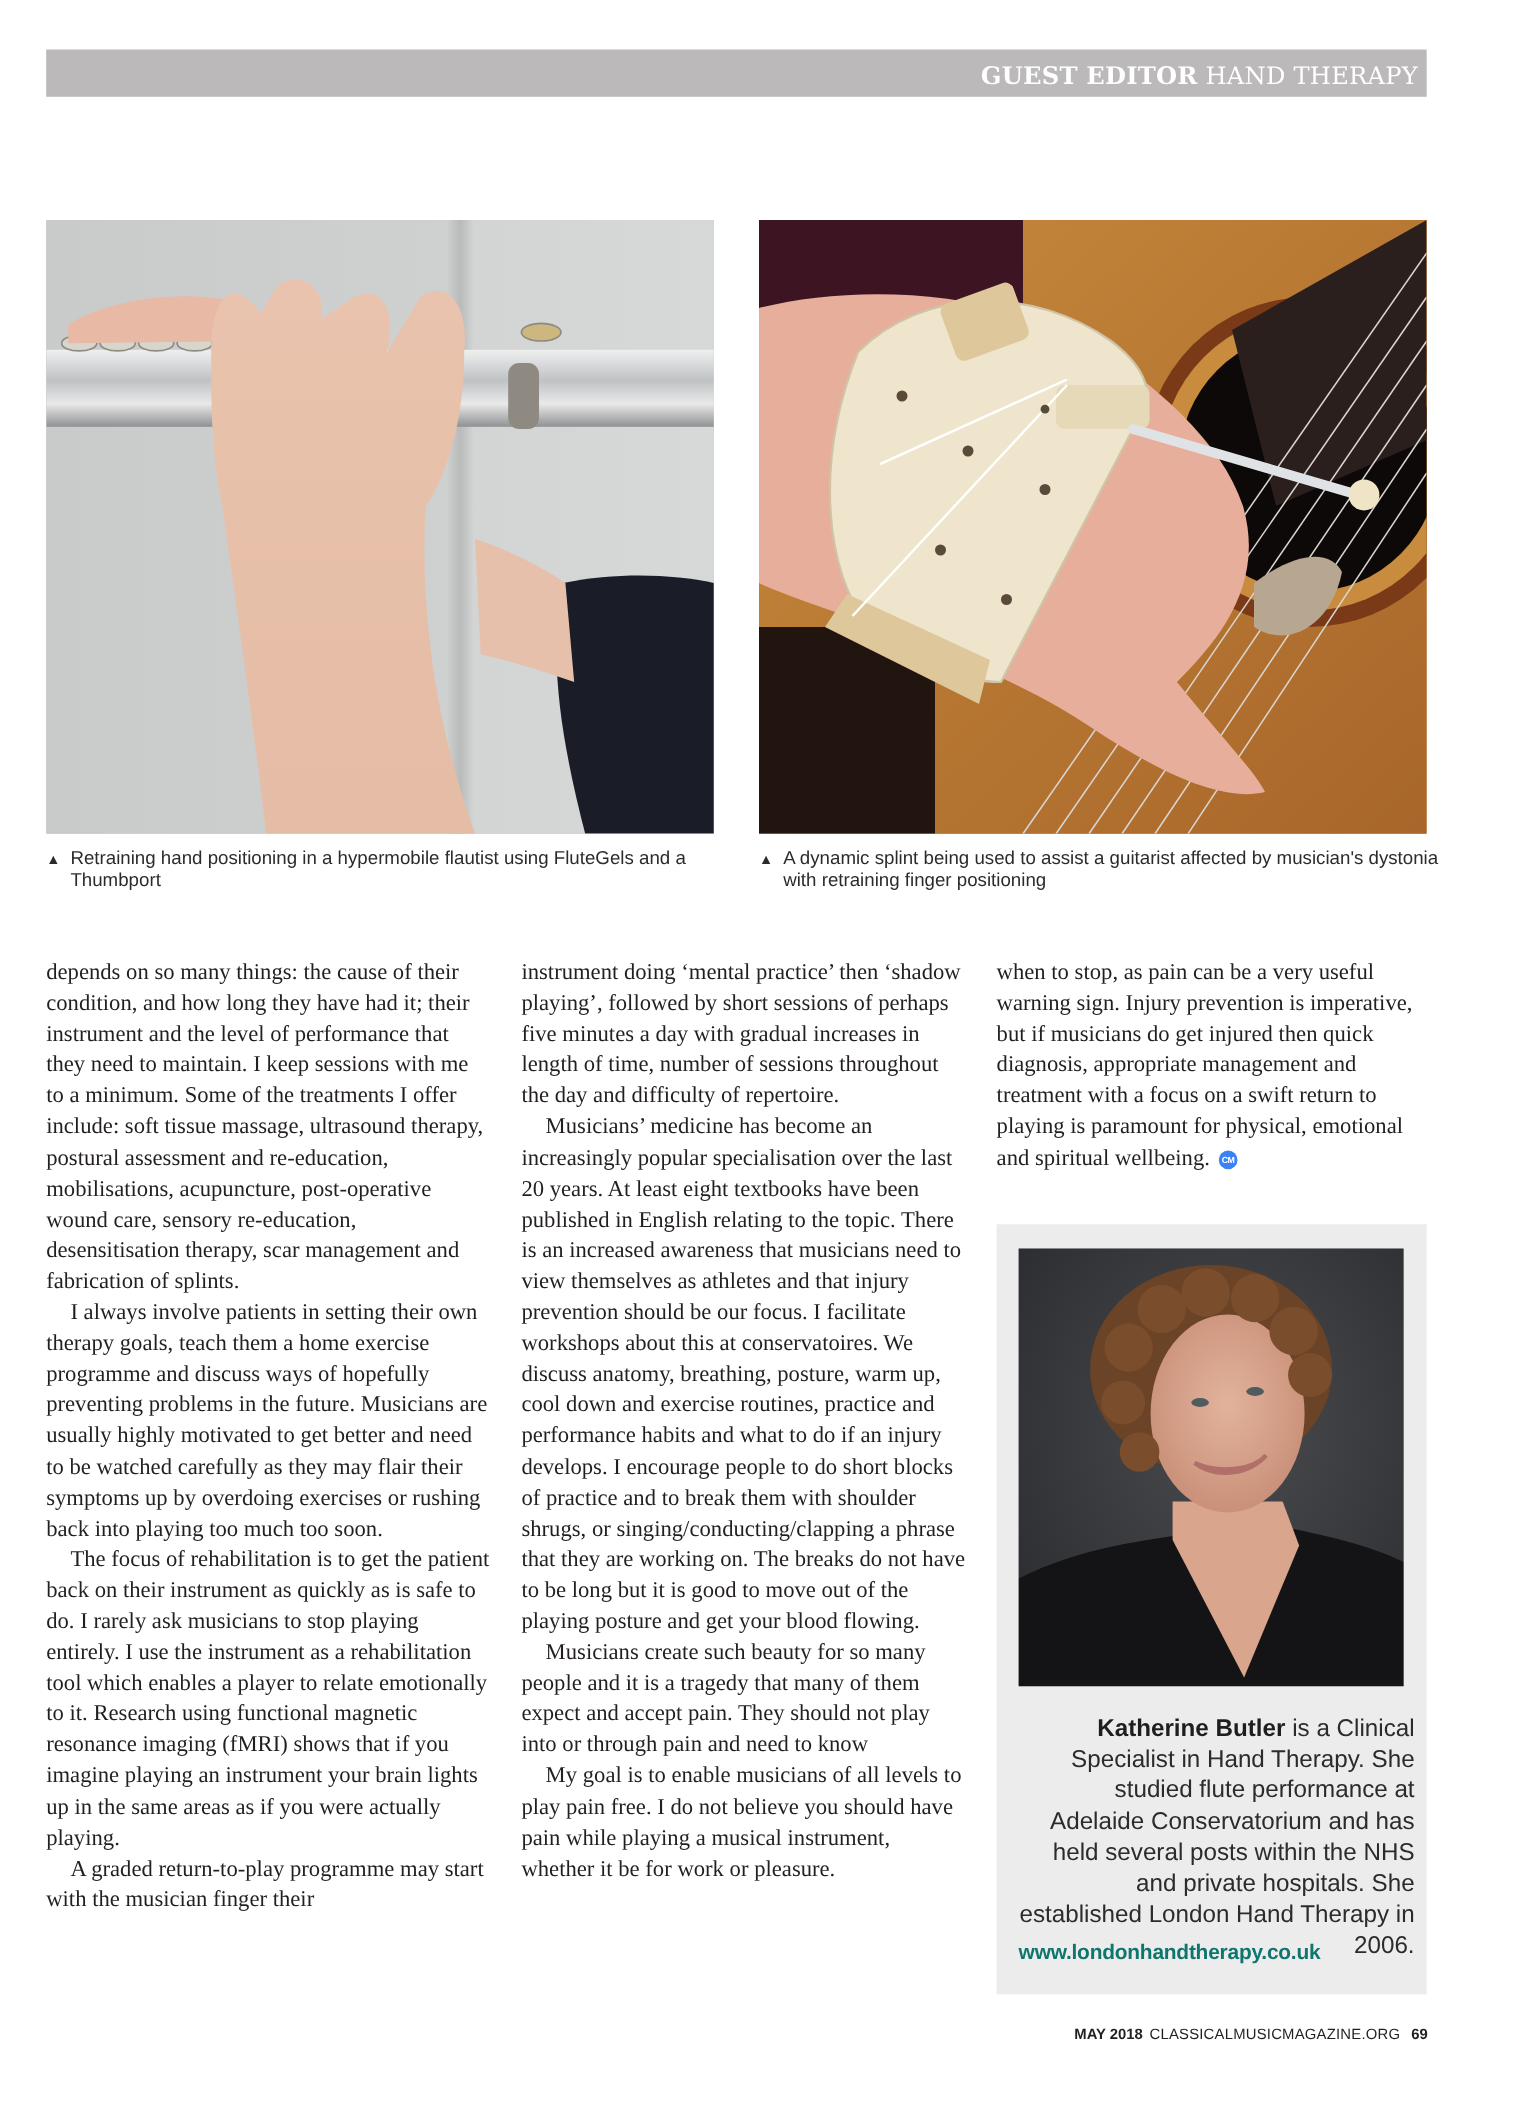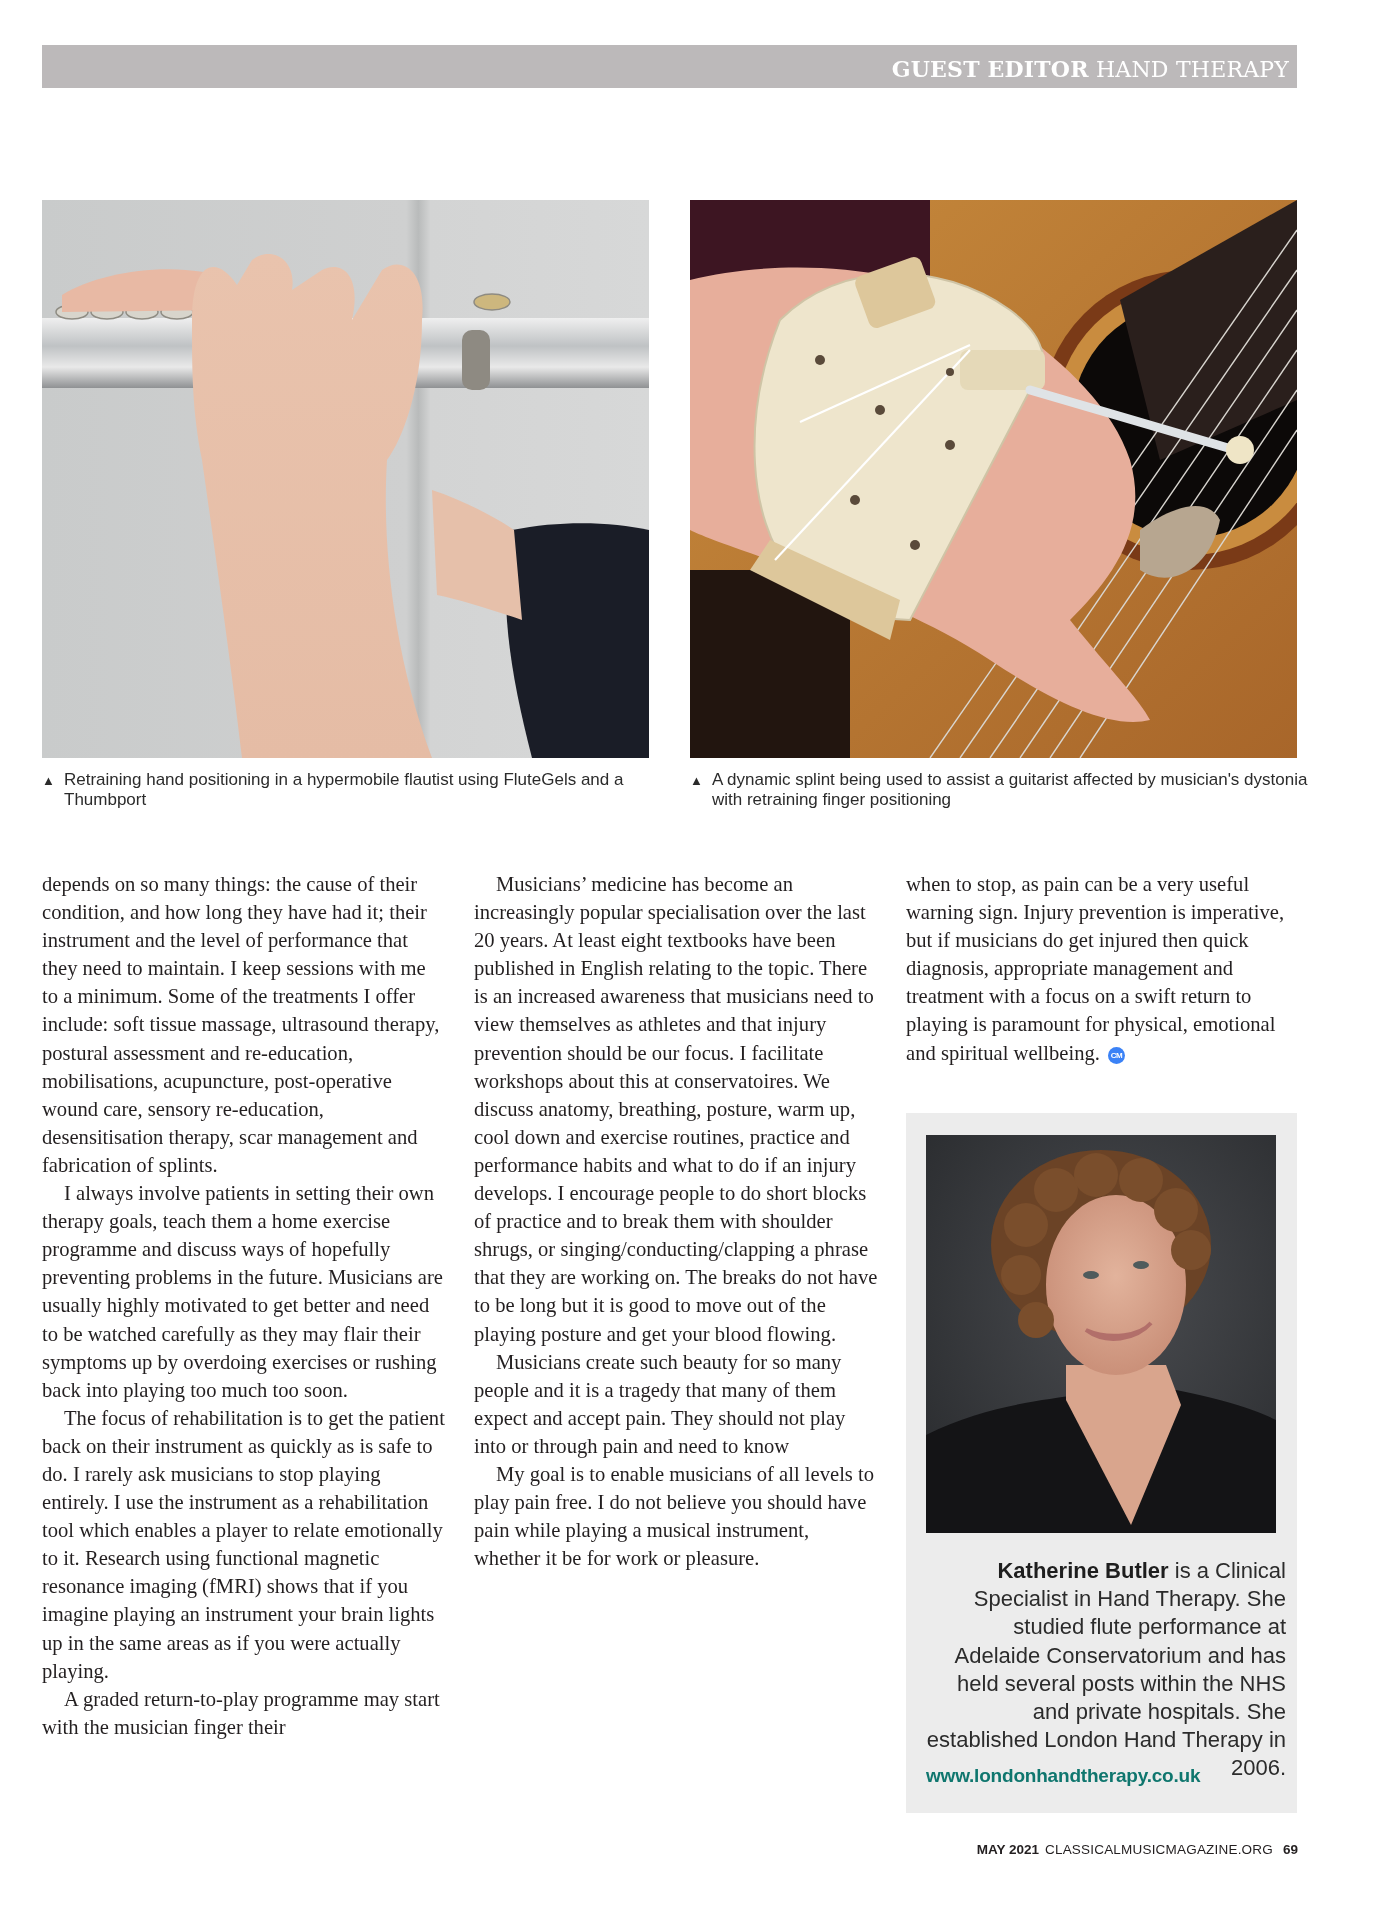--- a/index.html
+++ b/index.html
@@ -191,20 +191,21 @@
 </div>
 
 <div class="column col-1">
   <p class="first">depends on so many things: the cause of their condition, and how long they have had it; their instrument and the level of performance that they need to maintain. I keep sessions with me to a minimum. Some of the treatments I offer include: soft tissue massage, ultrasound therapy, postural assessment and re-education, mobilisations, acupuncture, post-operative wound care, sensory re-education, desensitisation therapy, scar management and fabrication of splints.</p>
   <p>I always involve patients in setting their own therapy goals, teach them a home exercise programme and discuss ways  of hopefully preventing problems in the future. Musicians are usually highly motivated to get better and need to be watched carefully as they may flair their symptoms up by overdoing exercises or rushing back into playing too much too soon.</p>
   <p>The focus of rehabilitation is to get the patient back on their instrument as quickly as is safe to do. I rarely ask musicians to stop playing entirely. I use the instrument as a rehabilitation tool which enables a player to relate emotionally to it. Research using functional magnetic resonance imaging (fMRI) shows that if you imagine playing an instrument your brain lights up in the same areas as if you were actually playing.</p>
   <p>A graded return-to-play programme may start with the musician finger their</p>
 </div>
 
 <div class="column col-2">
+  <p class="first">instrument doing ‘mental practice’ then ‘shadow playing’, followed by short sessions of perhaps five minutes a day with gradual increases in length of time, number of sessions throughout the day and difficulty of repertoire.</p>
   <p>Musicians’ medicine has become an increasingly popular specialisation over the last 20 years. At least eight textbooks have been published in English relating to the topic. There is an increased awareness that musicians need to view themselves as athletes and that injury prevention should be our focus. I facilitate workshops about this at conservatoires. We discuss anatomy, breathing, posture, warm up, cool down and exercise routines, practice and performance habits and what to do if an injury develops. I encourage people to do short blocks of practice and to break them with shoulder shrugs, or singing/conducting/clapping a phrase that they are working on. The breaks do not have to be long but it is good to move out of the playing posture and get your blood flowing.</p>
   <p>Musicians create such beauty for so many people and it is a tragedy that many of them expect and accept pain. They should not play into or through pain and need to know</p>
   <p>My goal is to enable musicians of all levels to play pain free. I do not believe you should have pain while playing a musical instrument, whether it be for work or pleasure.</p>
 </div>
 
 <div class="column col-3">
   <p class="first"><span>when to stop, as pain can be a very useful warning sign. Injury prevention is imperative, but if musicians do get injured then quick diagnosis, appropriate management and treatment with a focus on a swift return to playing is paramount for physical, emotional and spiritual wellbeing.</span><span class="end-mark">CM</span></p>
 </div>
 
 <div class="sidebar">
@@ -245,14 +246,14 @@
       </g>
     </svg>
   </div>
   <div class="bio">
     <span class="name">Katherine Butler</span><span> is a Clinical Specialist in Hand Therapy. She studied flute performance at Adelaide Conservatorium and has held several posts within the NHS and private hospitals. She established London Hand Therapy in 2006.</span>
   </div>
   <div class="bio-url">www.londonhandtherapy.co.uk</div>
 </div>
 
 <div class="footer">
-  <span class="date">MAY 2021</span><span class="site">CLASSICALMUSICMAGAZINE.ORG</span><span class="pnum">69</span>
+  <span class="date">MAY 2018</span><span class="site">CLASSICALMUSICMAGAZINE.ORG</span><span class="pnum">69</span>
 </div>
 
 </body></html>

